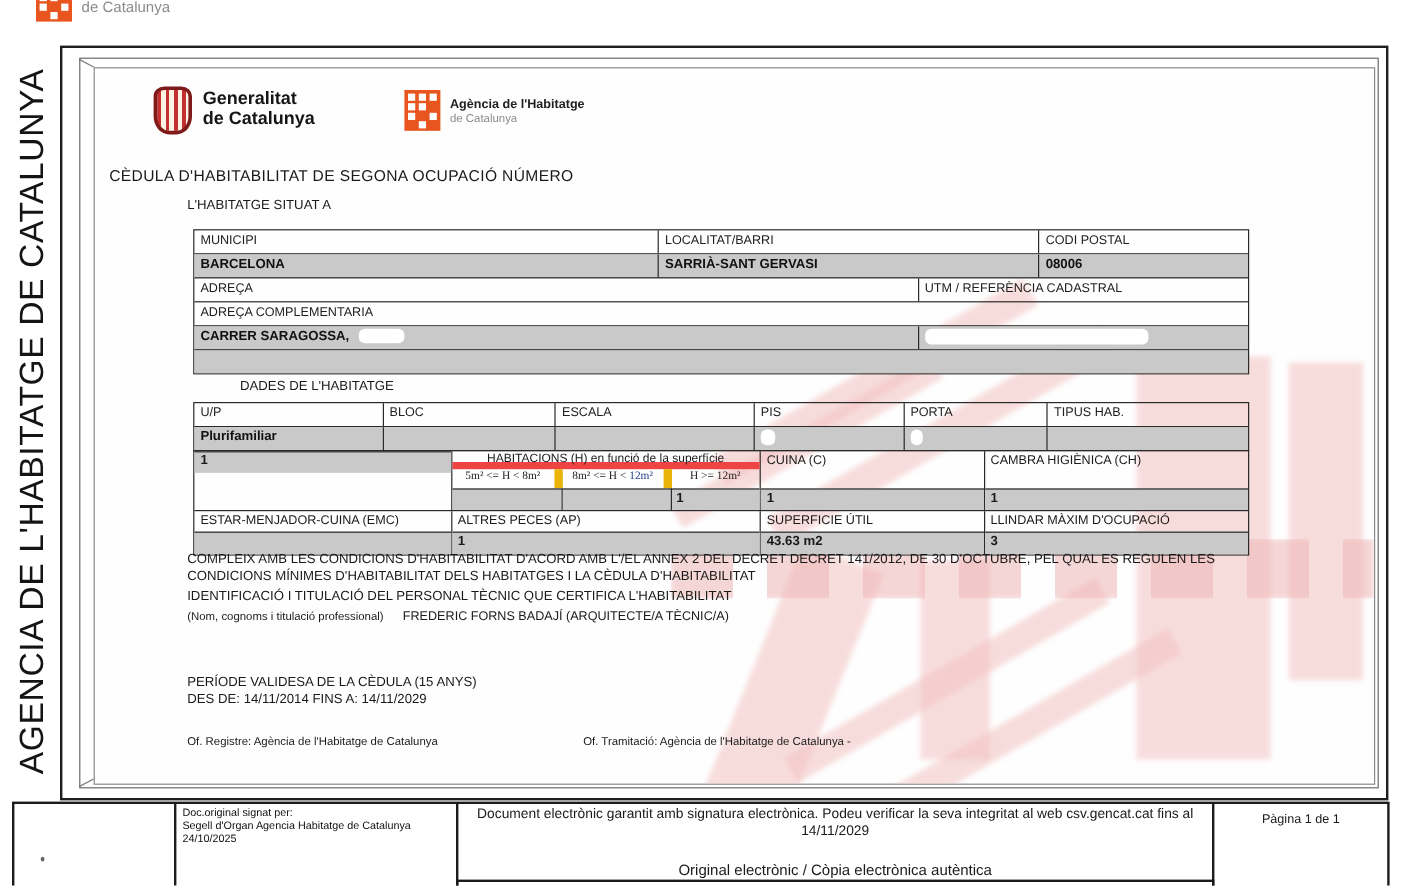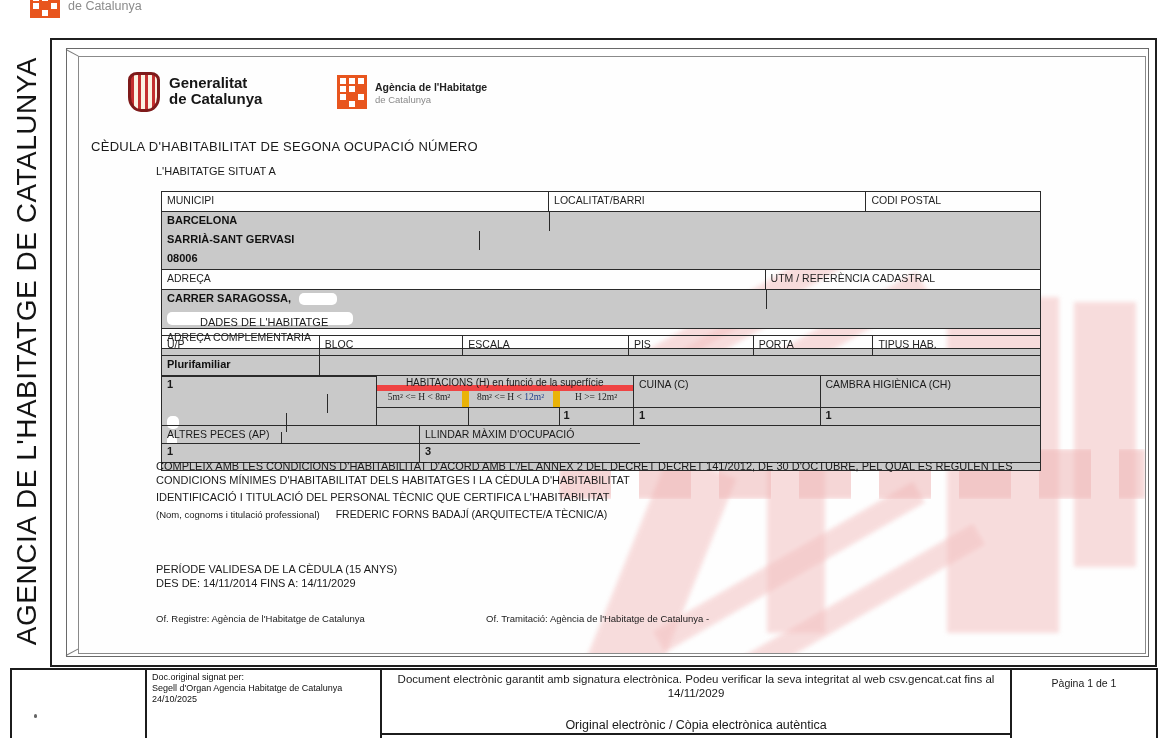--- a/index.html
+++ b/index.html
@@ -65,21 +65,21 @@
   .situat { position:absolute; left:77px; top:108px; font-size:11px; }
 
   
   .tbl { position:absolute; left:82px; width:880px; border:1px solid #2a2a2a; box-sizing:border-box; }
   .row { display:flex; border-bottom:1px solid #2a2a2a; }
   .row:last-child { border-bottom:none; }
   .cell { box-sizing:border-box; border-right:1px solid #2a2a2a; padding:2px 5px;
     font-size:10.5px; color:#1e1e1e; overflow:hidden; white-space:nowrap; }
   .cell:last-child { border-right:none; }
   .lbl-row .cell { height:19px; }
-  .val-row { background:#c9c9c9;flex-direction:column; }
+  .val-row { background:#c9c9c9; }
   .val-row .cell { height:19px; font-weight:bold; font-size:11px; color:#111; }
   .blob { display:inline-block; background:#ffffff; border-radius:5px; vertical-align:middle; }
 
   .addr { top:134px; }
   .c1 { width:388px; } .c2 { width:318px; } .c3 { width:174px; }
   .c4 { width:605px; } .c5 { width:275px; }
   .cfull { width:880px; }
 
   .dades-title { position:absolute; left:77px; top:259px; font-size:11px;margin-left:44px; }
 
@@ -212,26 +212,26 @@
           </div>
           <div class="row val-row">
             <div class="cell c1">BARCELONA</div>
             <div class="cell c2">SARRIÀ-SANT GERVASI</div>
             <div class="cell c3">08006</div>
           </div>
           <div class="row lbl-row">
             <div class="cell c4">ADREÇA</div>
             <div class="cell c5">UTM / REFERÈNCIA CADASTRAL</div>
           </div>
+          <div class="row lbl-row">
+            <div class="cell cfull">ADREÇA COMPLEMENTARIA</div>
+          </div>
           <div class="row val-row">
             <div class="cell c4"><span>CARRER SARAGOSSA,</span><span class="blob" style="width:38px;height:12px;margin-left:8px"></span></div>
             <div class="cell c5"><span class="blob" style="width:186px;height:13px"></span></div>
-          </div>
-          <div class="row lbl-row">
-            <div class="cell cfull">ADREÇA COMPLEMENTARIA</div>
           </div>
           <div class="row val-row">
             <div class="cell cfull"></div>
           </div>
         </div>
 
         <div class="dades-title">DADES DE L'HABITATGE</div>
 
         <div class="tbl ta">
           <div class="row lbl-row">
@@ -273,23 +273,31 @@
             <div class="bcol w-cu">
               <div class="head">CUINA (C)</div>
               <div class="val">1</div>
             </div>
             <div class="bcol w-ch">
               <div class="head">CAMBRA HIGIÈNICA (CH)</div>
               <div class="val">1</div>
             </div>
           </div>
           <div class="block2">
+            <div class="bcol w-em">
+              <div class="head2">ESTAR-MENJADOR-CUINA (EMC)</div>
+              <div class="val2"></div>
+            </div>
             <div class="bcol w-hab">
               <div class="head2">ALTRES PECES (AP)</div>
               <div class="val2">1</div>
+            </div>
+            <div class="bcol w-cu">
+              <div class="head2">SUPERFICIE ÚTIL</div>
+              <div class="val2">43.63 m2</div>
             </div>
             <div class="bcol w-ch">
               <div class="head2">LLINDAR MÀXIM D'OCUPACIÓ</div>
               <div class="val2">3</div>
             </div>
           </div>
         </div>
 
         <div class="para">COMPLEIX AMB LES CONDICIONS D'HABITABILITAT D'ACORD AMB L'/EL ANNEX 2 DEL DECRET DECRET 141/2012, DE 30 D'OCTUBRE, PEL QUAL ES REGULEN LES CONDICIONS MÍNIMES D'HABITABILITAT DELS HABITATGES I LA CÈDULA D'HABITABILITAT</div>
         <div class="tech-title">IDENTIFICACIÓ I TITULACIÓ DEL PERSONAL TÈCNIC QUE CERTIFICA L'HABITABILITAT</div>

